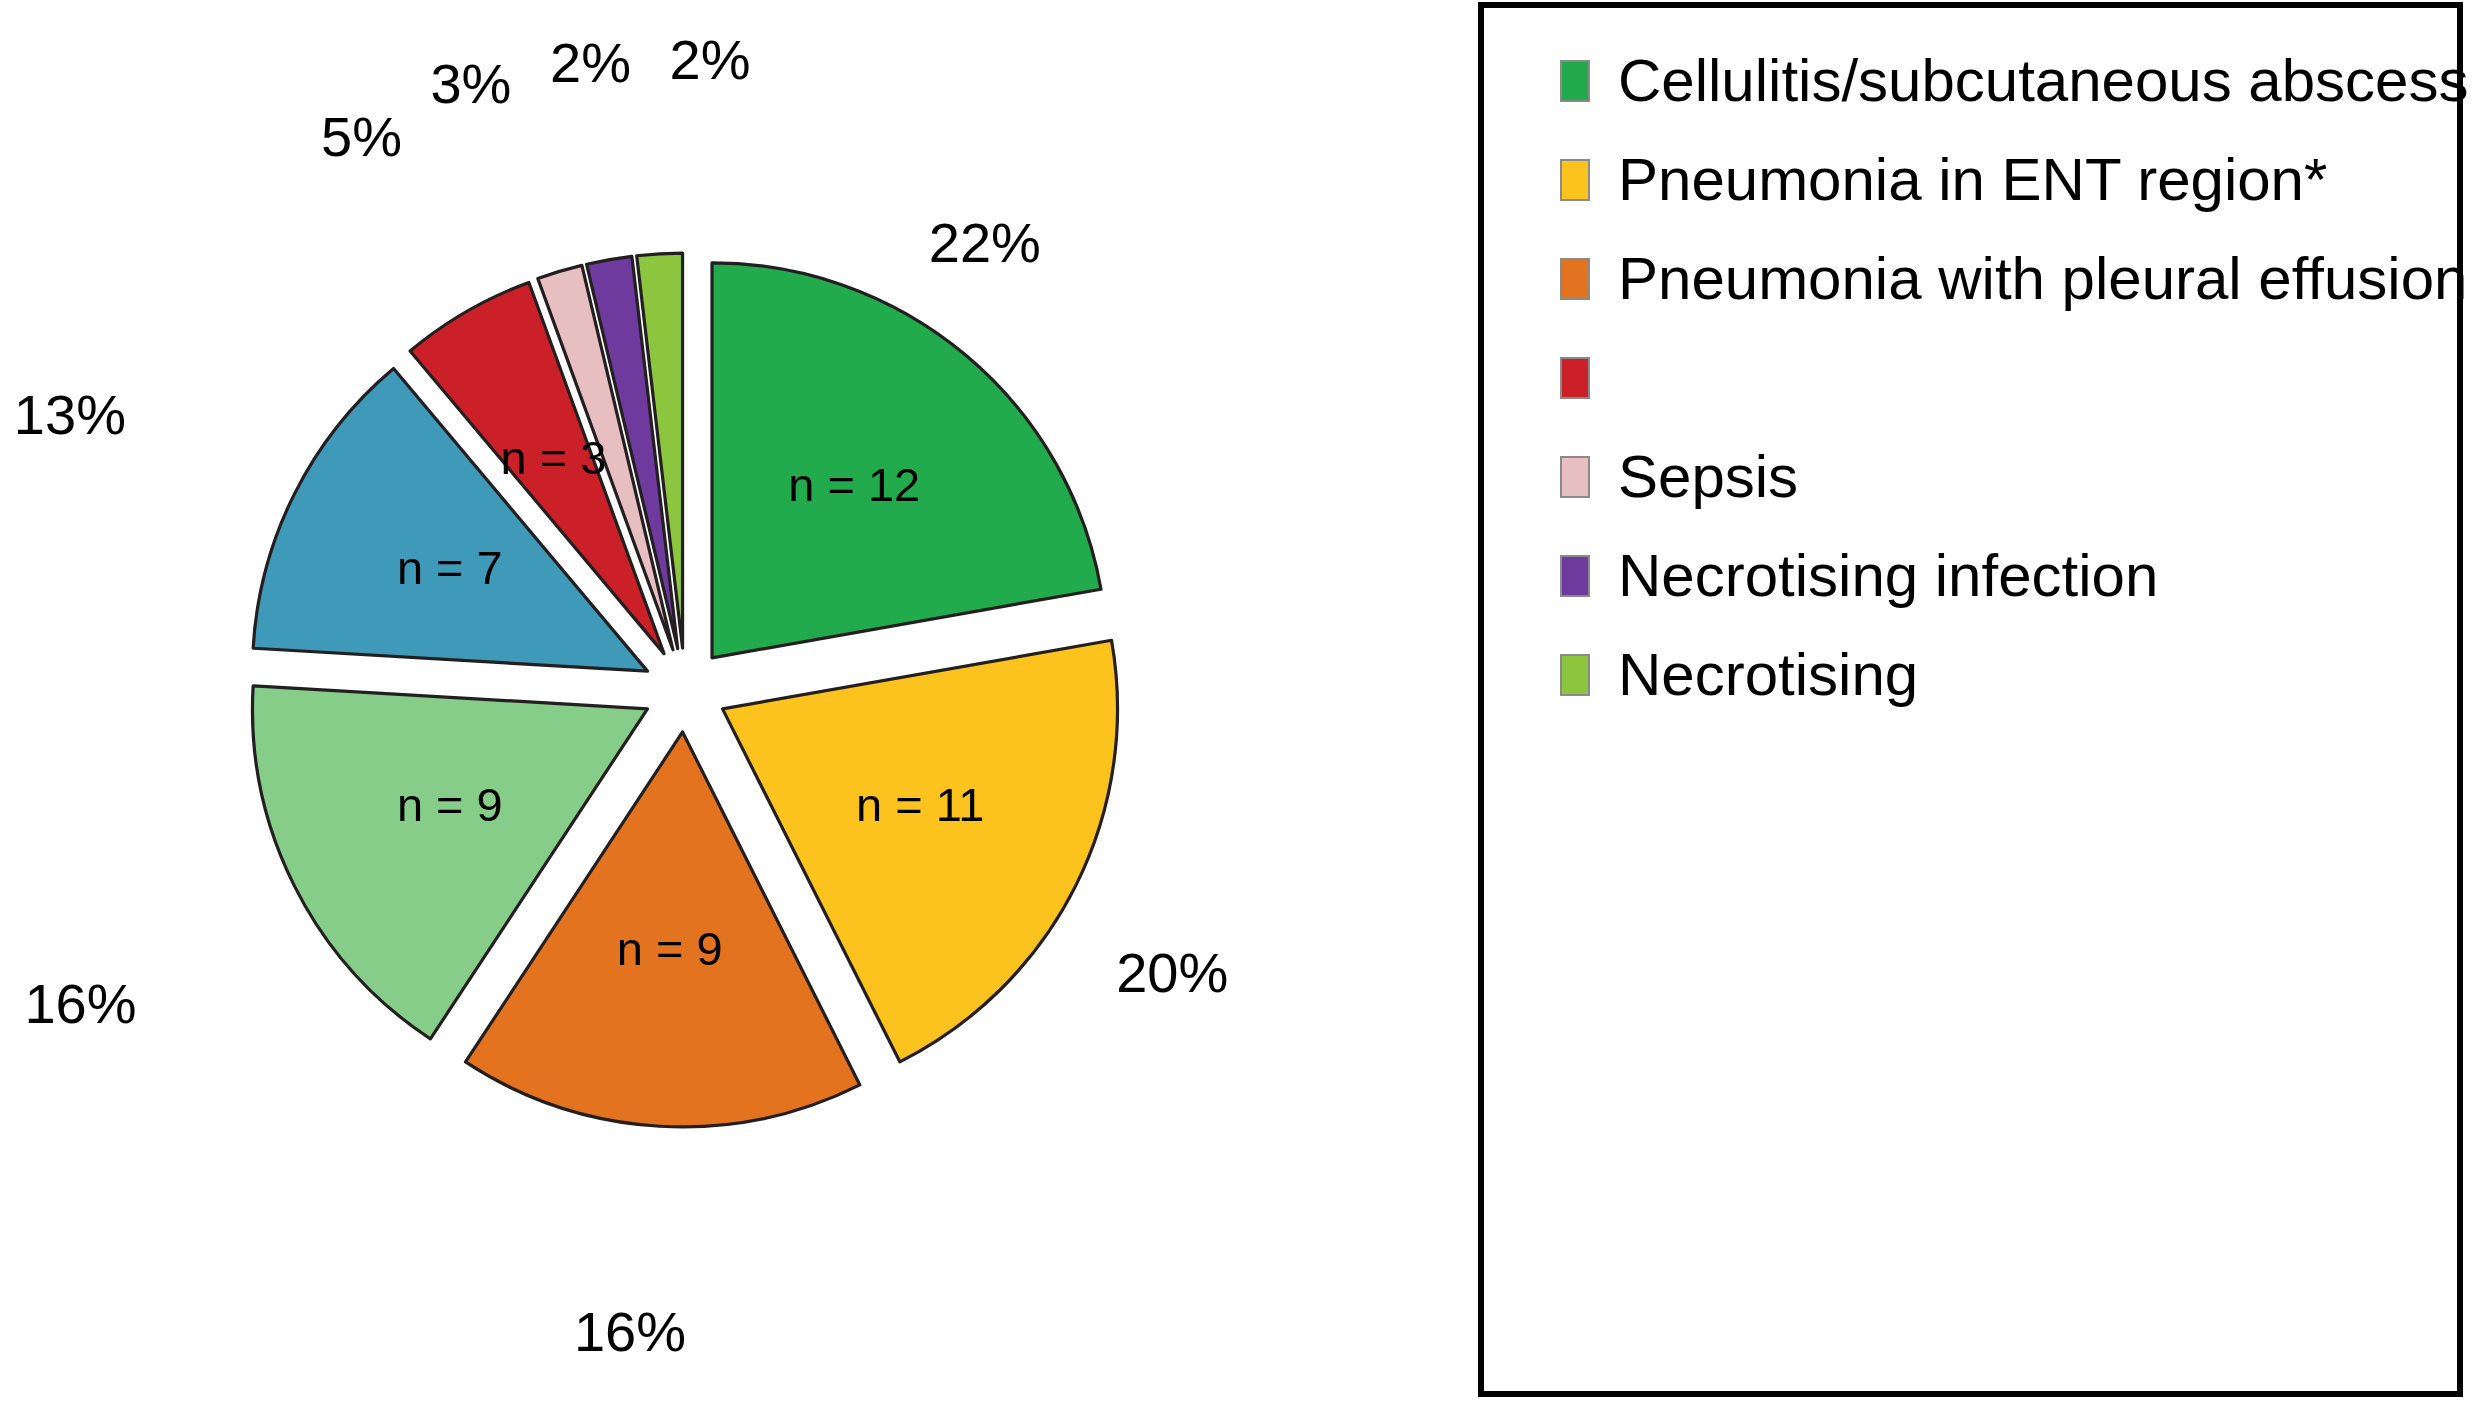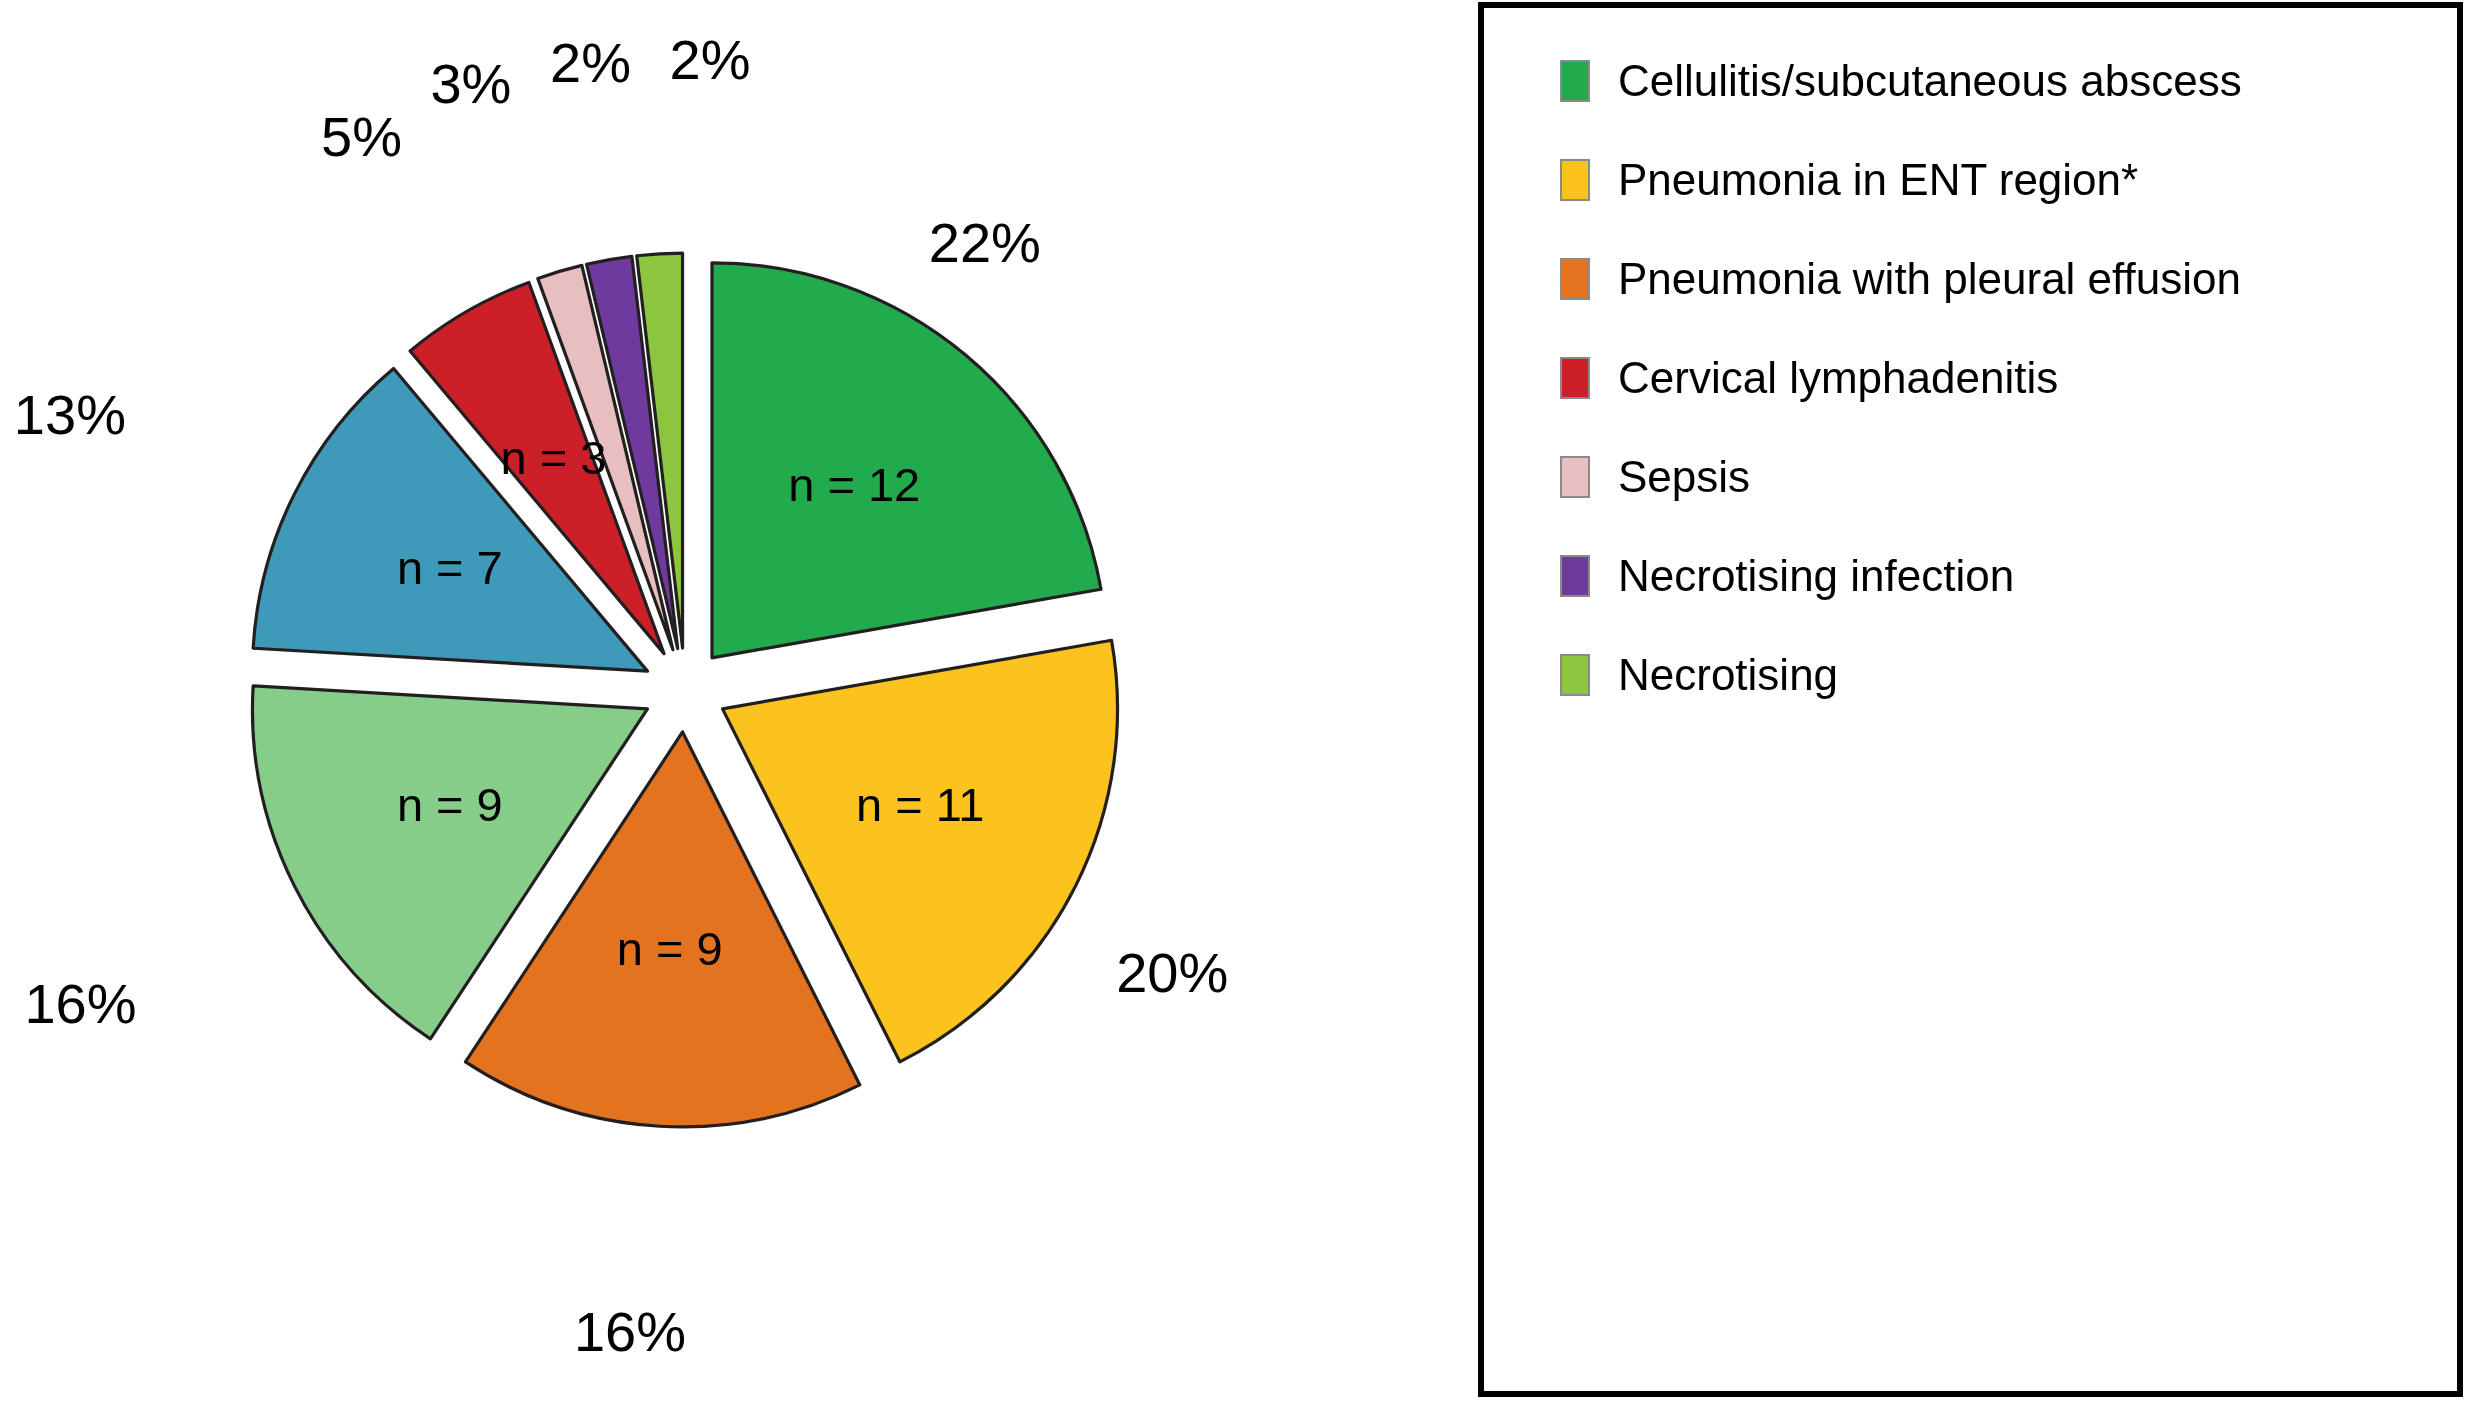--- a/index.html
+++ b/index.html
@@ -81,21 +81,21 @@
   .legend-swatch {
     width: 30px;
     height: 42px;
     flex: 0 0 auto;
     border: 2px solid #8a8a8a;
     box-sizing: border-box;
   }
   .legend-label {
     margin-left: 28px;
     font-family: "Liberation Sans", sans-serif;
-    font-size: 44px;
+    font-size: 60px;
     color: #000000;
     white-space: nowrap;
     line-height: 1;
   }
 </style>
 </head>
 <body>
 
 <div id="figure">
 
@@ -143,21 +143,20 @@
         <div class="legend-item">
           <span class="legend-swatch" style="background: rgb(252, 195, 30);"></span>
           <span class="legend-label">Pneumonia in ENT region*</span>
         </div>
         <div class="legend-item">
           <span class="legend-swatch" style="background: rgb(227, 115, 31);"></span>
           <span class="legend-label">Pneumonia with pleural effusion</span>
         </div>
         <div class="legend-item">
           <span class="legend-swatch" style="background: rgb(204, 32, 40);"></span>
-          <span class="legend-label">Cervical lymphadenitis</span>
         </div>
         <div class="legend-item">
           <span class="legend-swatch" style="background: rgb(232, 191, 193);"></span>
           <span class="legend-label">Sepsis</span>
         </div>
         <div class="legend-item">
           <span class="legend-swatch" style="background: rgb(111, 58, 158);"></span>
           <span class="legend-label">Necrotising infection</span>
         </div>
         <div class="legend-item">

